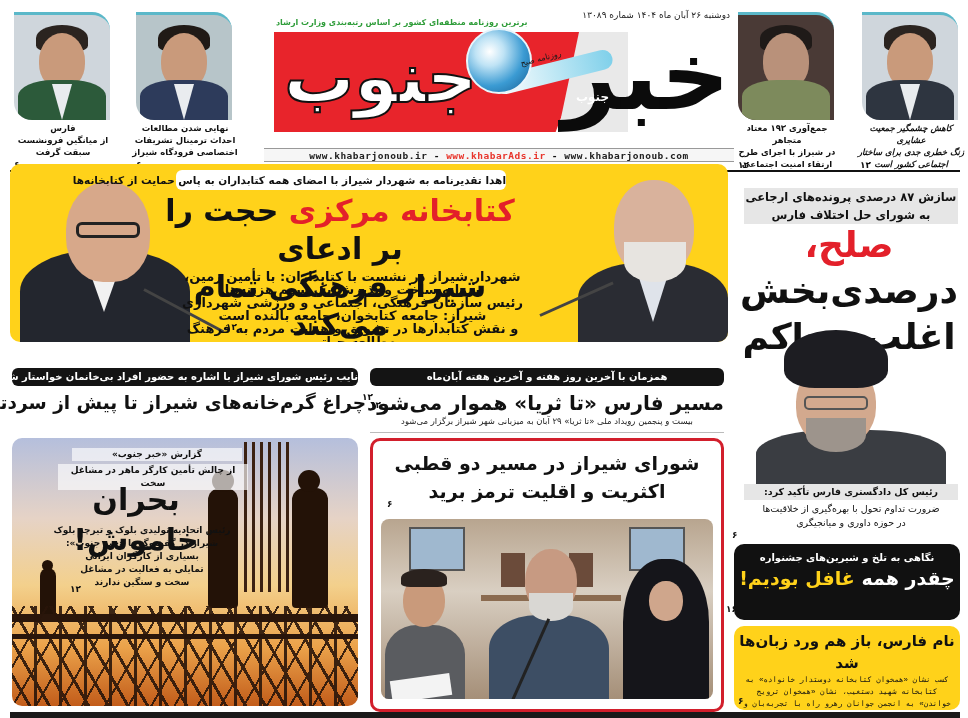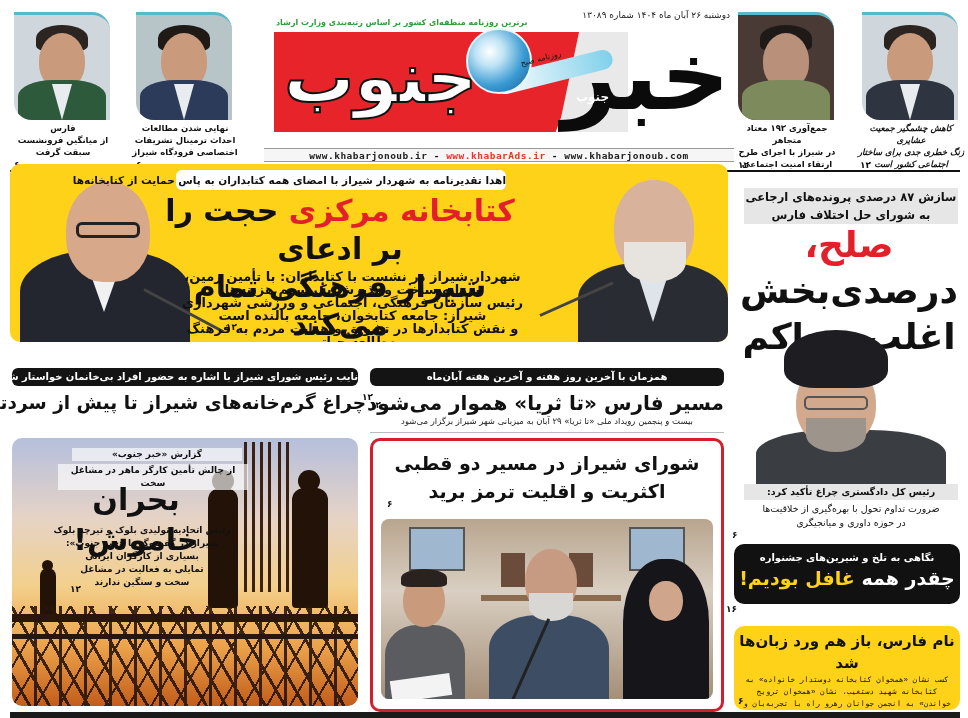--- a/index.html
+++ b/index.html
@@ -48,21 +48,21 @@
   .rc-kicker { position: absolute; left: 744px; top: 188px; width: 214px; background: #e6e6e6; font-size: 11.5px; font-weight: bold; text-align: center; line-height: 18px; color: #111; }
   .rc-h1 { position: absolute; left: 736px; top: 222px; width: 226px; text-align: center; font-size: 36px; font-weight: bold; line-height: 46px; color: #111; }
   .rc-h1 .red { color: #e3202a; }
   .cleric { position: absolute; left: 746px; top: 330px; width: 208px; height: 156px; overflow: hidden; }
   .turban { position: absolute; left: 38px; top: 0; width: 104px; height: 58px; background: #1d1d22; border-radius: 50% 50% 30% 30%; }
   .cleric .head { position: absolute; left: 50px; top: 34px; width: 80px; height: 84px; background: #d3a98e; border-radius: 45% 45% 48% 48%; }
   .cleric .beard { position: absolute; left: 60px; top: 88px; width: 60px; height: 34px; background: #9d948c; border-radius: 0 0 50% 50%; }
   .cleric .robe { position: absolute; left: 10px; top: 100px; width: 190px; height: 60px; background: #3a3d42; border-radius: 40% 40% 0 0; }
   .rc-caption-kicker { position: absolute; left: 744px; top: 484px; width: 214px; background: #e6e6e6; font-size: 9.5px; font-weight: bold; text-align: center; line-height: 16px; }
   .rc-caption-body { position: absolute; left: 740px; top: 502px; width: 222px; font-size: 9.5px; text-align: center; line-height: 14px; }
-  .black-box { position: absolute; left: 734px; top: 544px; width: 226px; height: 60px; background: #111; border-radius: 10px; color: #fff; text-align: center; }
+  .black-box { position: absolute; left: 734px; top: 544px; width: 226px; height: 76px; background: #111; border-radius: 10px; color: #fff; text-align: center; }
   .bb-k1 { font-size: 10px; font-weight: bold; line-height: 15px; margin-top: 6px; }
   .bb-k2 { font-size: 10px; font-weight: bold; line-height: 14px; }
   .bb-h { font-size: 19px; font-weight: bold; line-height: 26px; }
   .bb-h .yel { color: #ffd21a; }
   .yellow-box { position: absolute; left: 734px; top: 626px; width: 226px; height: 84px; background: #ffd21a; border-radius: 10px; text-align: center; }
   .yb-h { font-size: 15px; font-weight: bold; line-height: 22px; margin-top: 4px; color: #111; }
   .yb-b { font-size: 7.5px; line-height: 12px; padding: 0 6px; color: #111; font-family: Liberation Mono, monospace; }
 
   
   .dark-kicker { position: absolute; height: 18px; background: #141414; color: #fff; border-radius: 6px; font-size: 10px; font-weight: bold; text-align: center; line-height: 18px; white-space: nowrap; }
@@ -207,21 +207,21 @@
   <div><span class="red">صلح،</span><span> درصدی‌بخش</span></div>
   <div>اغلب محاکم</div>
 </div>
 <div class="cleric">
   <div class="robe"></div>
   <div class="head"></div>
   <div class="beard"></div>
   <div class="turban"></div>
   <div style="position:absolute; left:58px; top:66px; width:64px; height:14px; border:2px solid #555; border-radius:5px;"></div>
 </div>
-<div class="rc-caption-kicker">رئیس کل دادگستری چراغ تأکید کرد:</div>
+<div class="rc-caption-kicker">رئیس کل دادگستری فارس تأکید کرد:</div>
 <div class="rc-caption-body">
   <div>ضرورت تداوم تحول با بهره‌گیری از خلاقیت‌ها</div>
   <div>در حوزه داوری و میانجیگری</div>
 </div>
 <span class="pg" style="left:732px; top:530px;">۶</span>
 
 <div class="black-box">
   <div class="bb-k1">نگاهی به تلخ و شیرین‌های جشنواره</div>
   <div class="bb-h"><span>چقدر همه </span><span class="yel">غافل بودیم!</span></div>
 </div>

